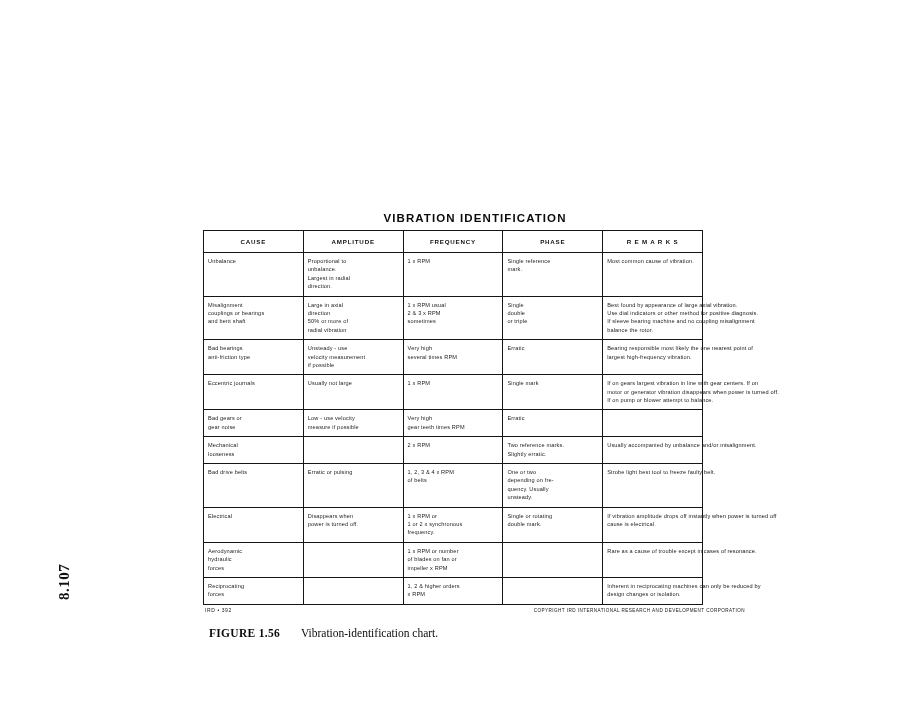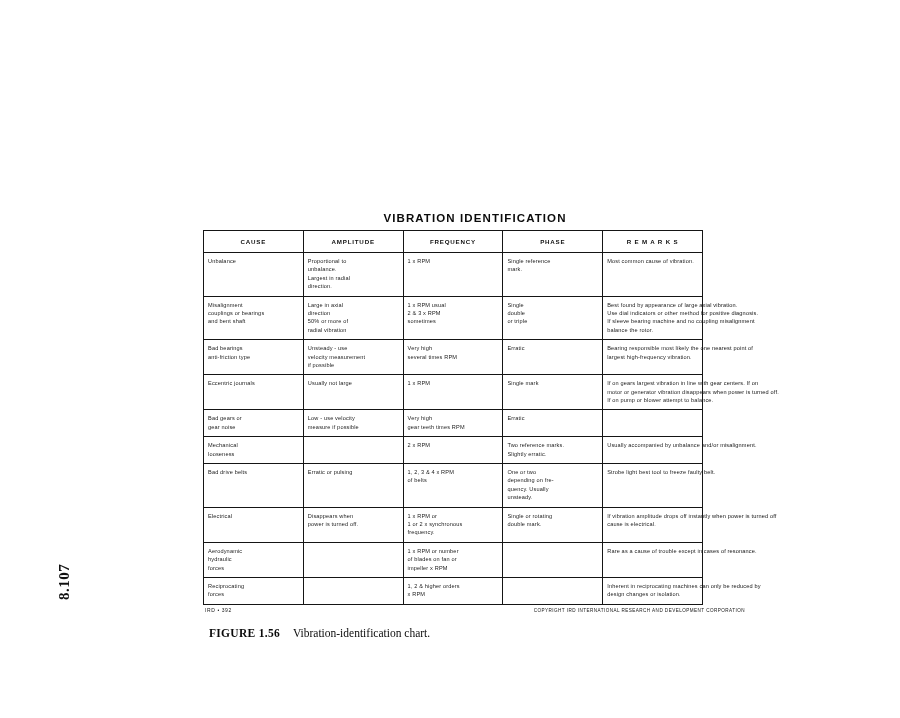--- a/index.html
+++ b/index.html
@@ -113,21 +113,21 @@
     padding-left: 6px;
     font-family: "Liberation Serif", serif;
     font-size: 11.5px;
     color: #111;
   }
   .figure-caption .fig-label {
     font-weight: bold;
     letter-spacing: 0.3px;
   }
   .figure-caption .fig-text {
-    margin-left: 10px;
+    margin-left: 18px;
   }
 </style>
 </head>
 <body>
 
 <div class="page-number">8.107</div>
 
 <div class="figure-wrap">
 
   <div class="chart-title">VIBRATION IDENTIFICATION</div>

